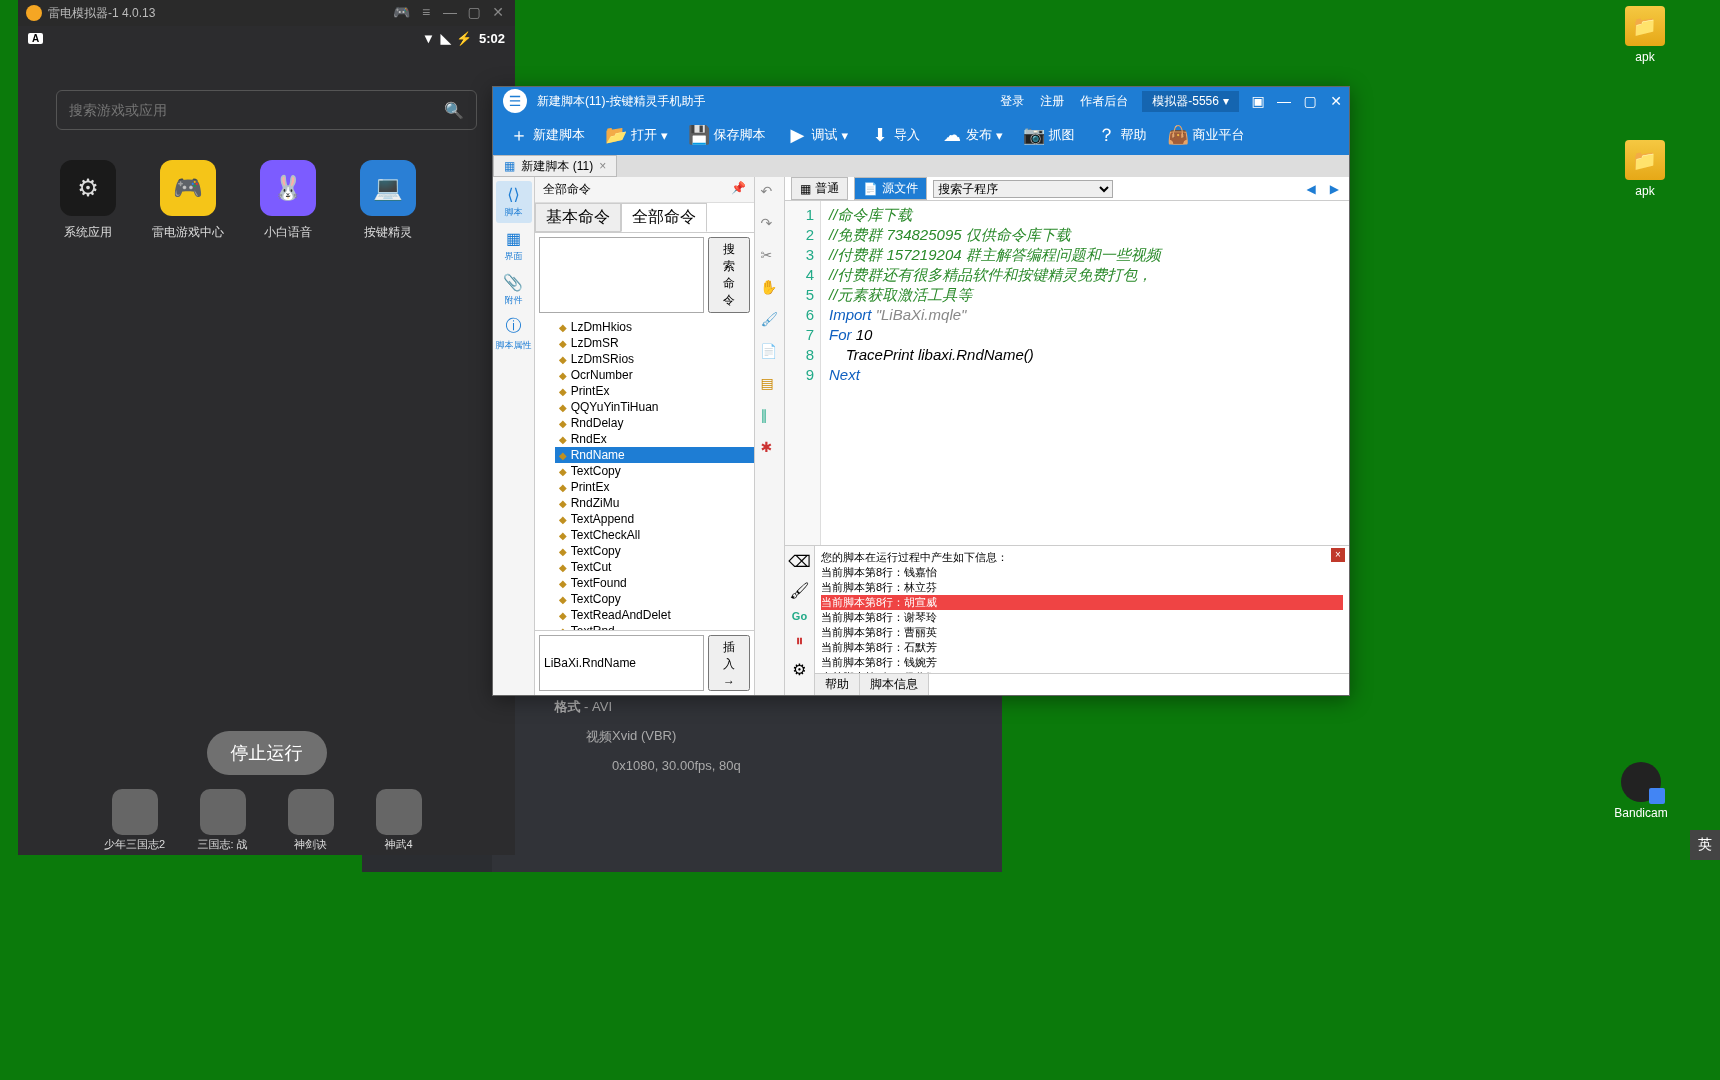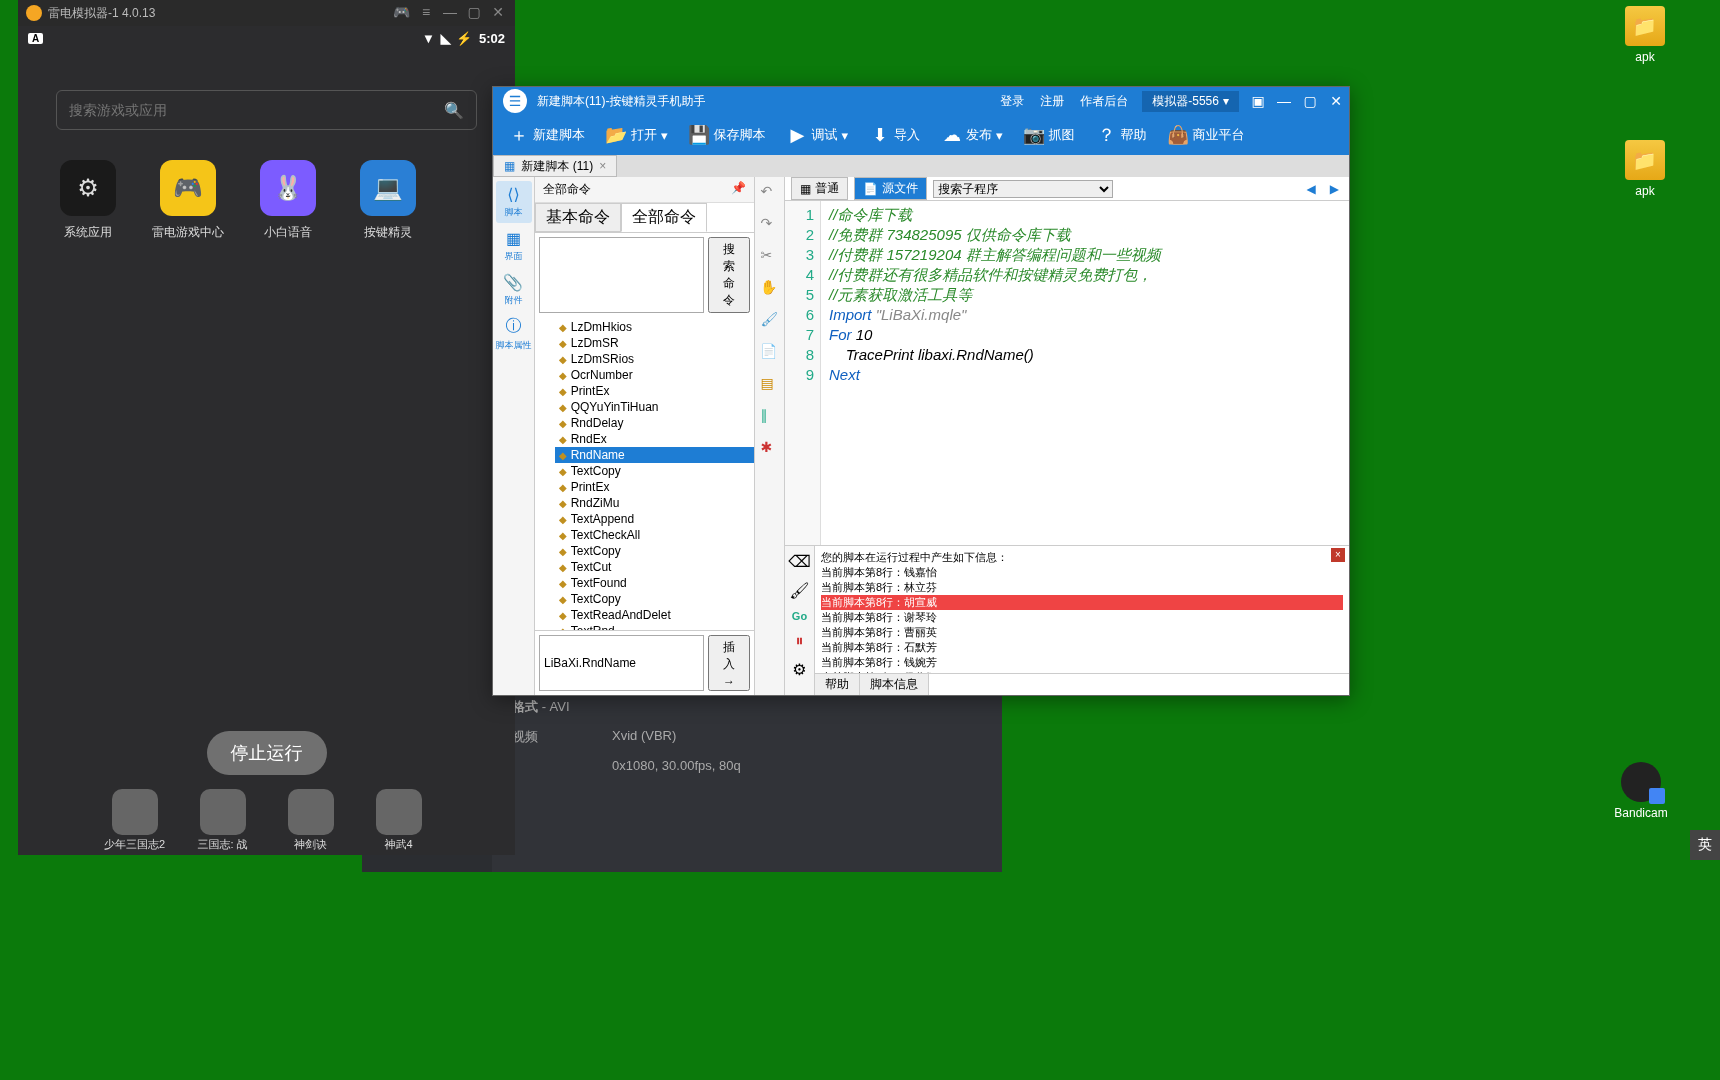--- a/index.html
+++ b/index.html
@@ -45,21 +45,21 @@
 .bandi-status { height: 28px; background: #1e1f22; display: flex; align-items: center; padding: 0 10px; color: #aaa; font-size: 12px; gap: 8px; }
 .bandi-body { display: flex; height: calc(100% - 114px); }
 .bandi-nav { width: 130px; background: #2b2d31; padding: 20px 0; }
 .bandi-nav .nitem { padding: 10px 18px; color: #aaa; display: flex; align-items: center; gap: 10px; cursor: pointer; }
 .bandi-nav .nitem.active { color: #fff; border-left: 3px solid #3a7bd5; }
 .bandi-main { flex: 1; padding: 16px 20px; background: #313338; }
 .bandi-chk { display: flex; align-items: center; gap: 8px; margin-bottom: 10px; color: #ccc; }
 .bandi-chk .box { width: 14px; height: 14px; border: 1px solid #888; }
 .bandi-btn { background: #3a3c40; padding: 6px 40px; display: inline-block; margin: 8px 0 16px 240px; color: #ddd; }
 .bandi-info { margin-top: 20px; }
-.bandi-info .row { display: flex; padding: 6px 0; color: #aaa; }
+.bandi-info .row { display: flex; padding: 6px 0; color: #aaa; text-align: right; }
 .bandi-info .row .lbl { width: 100px; }
 
 
 .editor { position: absolute; left: 492px; top: 86px; width: 858px; height: 610px; background: #fff; border: 1px solid #666; box-shadow: 0 4px 20px rgba(0,0,0,0.4); display: flex; flex-direction: column; }
 .ed-titlebar { height: 28px; background: #1e7dd4; display: flex; align-items: center; color: #fff; font-size: 12px; padding-left: 10px; }
 .ed-titlebar .logo2 { width: 24px; height: 24px; background: #fff; border-radius: 50%; margin-right: 10px; color: #1e7dd4; display: flex; align-items: center; justify-content: center; font-size: 14px; }
 .ed-titlebar .sp { flex: 1; }
 .ed-titlebar .tlink { margin: 0 8px; cursor: pointer; }
 .ed-titlebar .device { background: #1565b0; padding: 2px 10px; margin: 0 6px; display: flex; align-items: center; gap: 4px; }
 .ed-titlebar .wbtn { width: 26px; height: 26px; text-align: center; line-height: 26px; cursor: pointer; color: #fff; font-size: 14px; }

